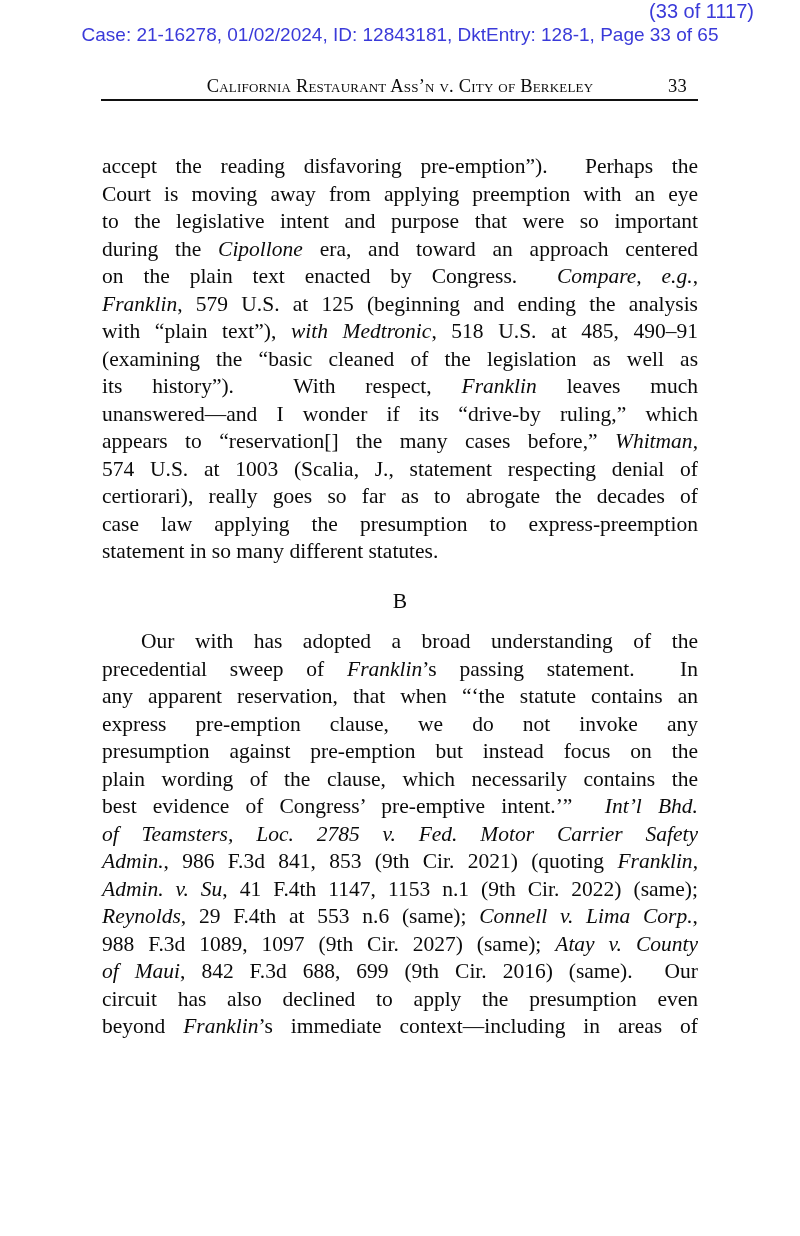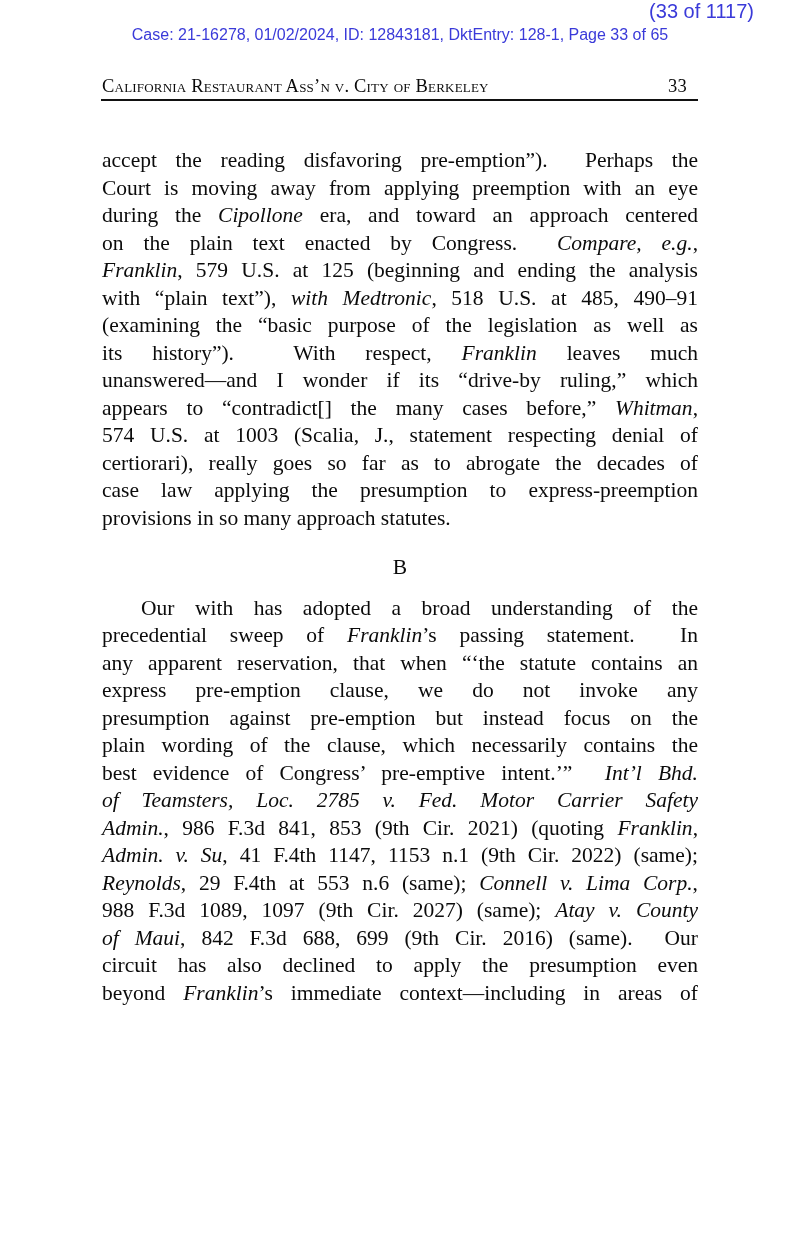--- a/index.html
+++ b/index.html
@@ -30,61 +30,61 @@
     right: 46px;
     font-size: 20px;
     line-height: 21px;
     white-space: nowrap;
   }
   .stamp-docket {
     position: absolute;
     top: 22px;
     left: 50%;
     transform: translateX(-50%);
-    font-size: 16px;
+    font-size: 19px;
     line-height: 25px;
     white-space: nowrap;
   }
 
   
   .running-header {
     position: absolute;
     top: 75px;
     left: 102px;
     width: 596px;
     height: 23px;
     font-size: 18.5px;
     line-height: 23px;
     letter-spacing: 0.2px;
   }
   .running-header .case-title {
     display: block;
     width: 100%;
-    text-align: left;
+    text-align: center;
     font-variant: small-caps;
     white-space: nowrap;
   }
   .running-header .pageno {
     position: absolute;
     top: 0;
     right: 11px;
   }
   .header-rule {
     position: absolute;
     top: 99px;
     left: 101px;
     width: 597px;
     height: 2px;
     background: #111111;
   }
 
   
   .body-text {
     position: absolute;
-    top: 147px;
+    top: 153px;
     left: 102px;
     width: 596px;
     font-size: 21.5px;
     line-height: 27.5px;
   }
   .paragraph { margin: 0; }
   .line {
     text-align: justify;
     text-align-last: justify;
   }
@@ -111,32 +111,33 @@
   <div class="running-header">
     <span class="case-title">California Restaurant Ass’n v. City of Berkeley</span>
     <span class="pageno">33</span>
   </div>
   <div class="header-rule"></div>
 
   <div class="body-text">
     <div class="paragraph">
         <div class="line"><span>accept the reading disfavoring pre-emption”).&nbsp; Perhaps the</span></div>
         <div class="line"><span>Court is moving away from applying preemption with an eye</span></div>
+        <div class="line"><span>to the legislative intent and purpose that were so important</span></div>
         <div class="line"><span>during the </span><span class="it">Cipollone</span><span> era, and toward an approach centered</span></div>
         <div class="line"><span>on the plain text enacted by Congress.&nbsp; </span><span class="it">Compare, e.g.</span><span>,</span></div>
         <div class="line"><span class="it">Franklin</span><span>, 579 U.S. at 125 (beginning and ending the analysis</span></div>
         <div class="line"><span>with “plain text”), </span><span class="it">with Medtronic</span><span>, 518 U.S. at 485, 490–91</span></div>
-        <div class="line"><span>(examining the “basic purpose of the legislation as well as</span></div>
+        <div class="line"><span>(examining the “basic cleaned of the legislation as well as</span></div>
         <div class="line"><span>its history”).&nbsp;  With respect, </span><span class="it">Franklin</span><span> leaves much</span></div>
         <div class="line"><span>unanswered—and I wonder if its “drive-by ruling,” which</span></div>
-        <div class="line"><span>appears to “contradict[] the many cases before,” </span><span class="it">Whitman</span><span>,</span></div>
+        <div class="line"><span>appears to “reservation[] the many cases before,” </span><span class="it">Whitman</span><span>,</span></div>
         <div class="line"><span>574 U.S. at 1003 (Scalia, J., statement respecting denial of</span></div>
         <div class="line"><span>certiorari), really goes so far as to abrogate the decades of</span></div>
         <div class="line"><span>case law applying the presumption to express-preemption</span></div>
-        <div class="line align-left"><span>provisions in so many approach statutes.</span></div>
+        <div class="line align-left"><span>statement in so many different statutes.</span></div>
       </div>
     <div class="section-heading">B</div>
     <div class="paragraph">
         <div class="line indent"><span>Our with has adopted a broad understanding of the</span></div>
         <div class="line"><span>precedential sweep of </span><span class="it">Franklin</span><span>’s passing statement.&nbsp;  In</span></div>
         <div class="line"><span>any apparent reservation, that when “‘the statute contains an</span></div>
         <div class="line"><span>express pre-emption clause, we do not invoke any</span></div>
         <div class="line"><span>presumption against pre-emption but instead focus on the</span></div>
         <div class="line"><span>plain wording of the clause, which necessarily contains the</span></div>
         <div class="line"><span>best evidence of Congress’ pre-emptive intent.’”&nbsp; </span><span class="it">Int’l Bhd.</span></div>

